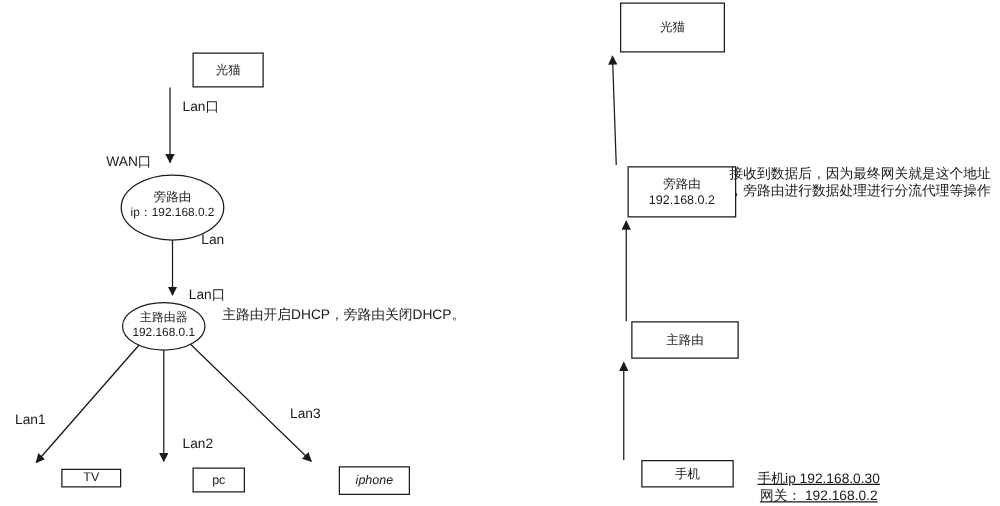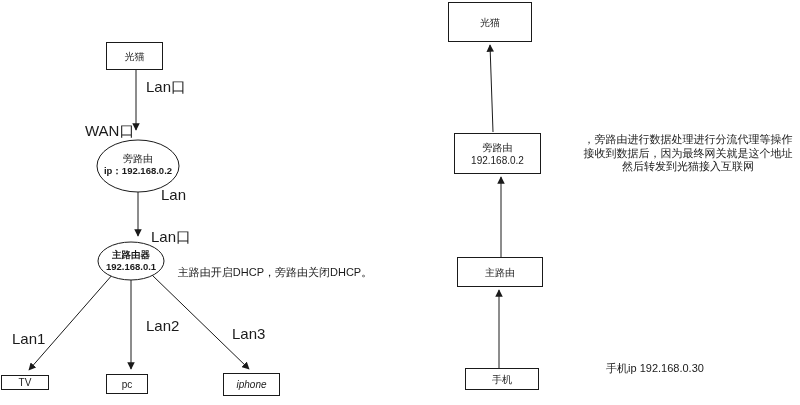--- a/index.html
+++ b/index.html
@@ -22,35 +22,36 @@
     position: absolute;
     border: 1px solid #1a1a1a;
     background: #ffffff;
     display: flex;
     align-items: center;
     justify-content: center;
     text-align: center;
     font-size: 10px;
     line-height: 13px;
     color: #1a1a1a;
+    margin-left: 48px;
   }
   .edge-label {
     position: absolute;
-    font-size: 15px;
+    font-size: 11px;
     color: #1a1a1a;
     white-space: nowrap;
   }
   .ellipse-label {
     position: absolute;
     text-align: center;
     color: #1a1a1a;
     white-space: nowrap;
   }
   .ellipse-label .l1 { font-size: 10px; line-height: 13px; }
-  .ellipse-label .l2 { font-size: 9.5px; line-height: 12px; font-weight: bold; }
+  .ellipse-label .l2 { font-size: 9.5px; line-height: 12px; }
   .note {
     position: absolute;
     text-align: center;
     font-size: 11px;
     line-height: 14px;
     color: #1a1a1a;
     white-space: nowrap;
   }
 </style>
 </head>
@@ -94,26 +95,26 @@
 
   <div class="edge-label" style="left:161px; top:186px;">Lan</div>
 
   <div class="edge-label" style="left:151px; top:228px;">Lan口</div>
 
   <div class="ellipse-label" style="left:97px; top:249px; width:68px;">
     <div class="l2">主路由器</div>
     <div class="l2">192.168.0.1</div>
   </div>
 
-  <div class="note" style="left:177px; top:245px; width:196px;margin-top:20px;">
+  <div class="note" style="left:177px; top:245px; width:196px;">
     <div>主路由开启DHCP，旁路由关闭DHCP。</div>
   </div>
 
   <div class="edge-label" style="left:12px; top:330px;">Lan1</div>
-  <div class="edge-label" style="left:101px; top:317px;padding-left:45px;">Lan2</div>
+  <div class="edge-label" style="left:101px; top:349px;padding-left:45px;">Lan2</div>
   <div class="edge-label" style="left:232px; top:325px;">Lan3</div>
 
   <div class="node-box" style="left:1px; top:375px; width:48px; height:15px;">
     <span>TV</span>
   </div>
 
   <div class="node-box" style="left:106px; top:374px; width:42px; height:20px;">
     <span>pc</span>
   </div>
 
@@ -132,23 +133,23 @@
 
   <div class="node-box" style="left:465px; top:368px; width:74px; height:22px;">
     <span>手机</span>
   </div>
 
   <div class="node-box" style="left:457px; top:257px; width:86px; height:30px;">
     <span>主路由</span>
   </div>
 
   <div class="note" style="left:578px; top:133px; width:220px; line-height:13.5px;">
+    <div>接收到数据后，因为最终网关就是这个地址</div>
     <div>，旁路由进行数据处理进行分流代理等操作</div>
-    <div>接收到数据后，因为最终网关就是这个地址</div>
-    <div>然后转发到光猫接入互联网</div>
   </div>
 
 
-  <div class="note" style="left:595px; top:361px; width:120px; line-height:14px;">
+  <div class="note" style="left:595px; top:376px; width:120px; line-height:14px;text-decoration:underline;">
     <div>手机ip 192.168.0.30</div>
+    <div>网关： 192.168.0.2</div>
   </div>
 
 </div>
 
 </body></html>

